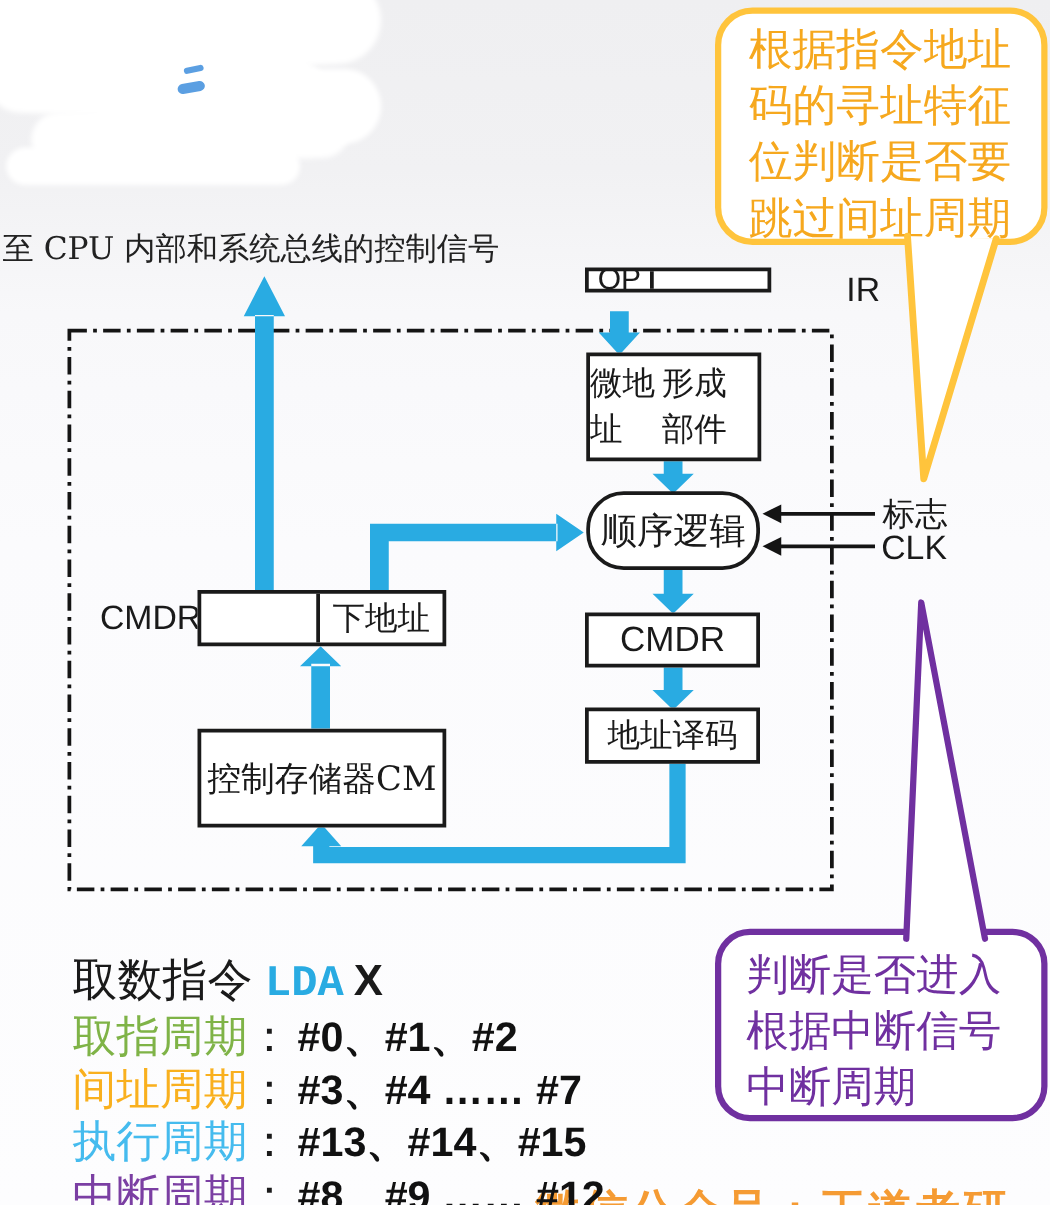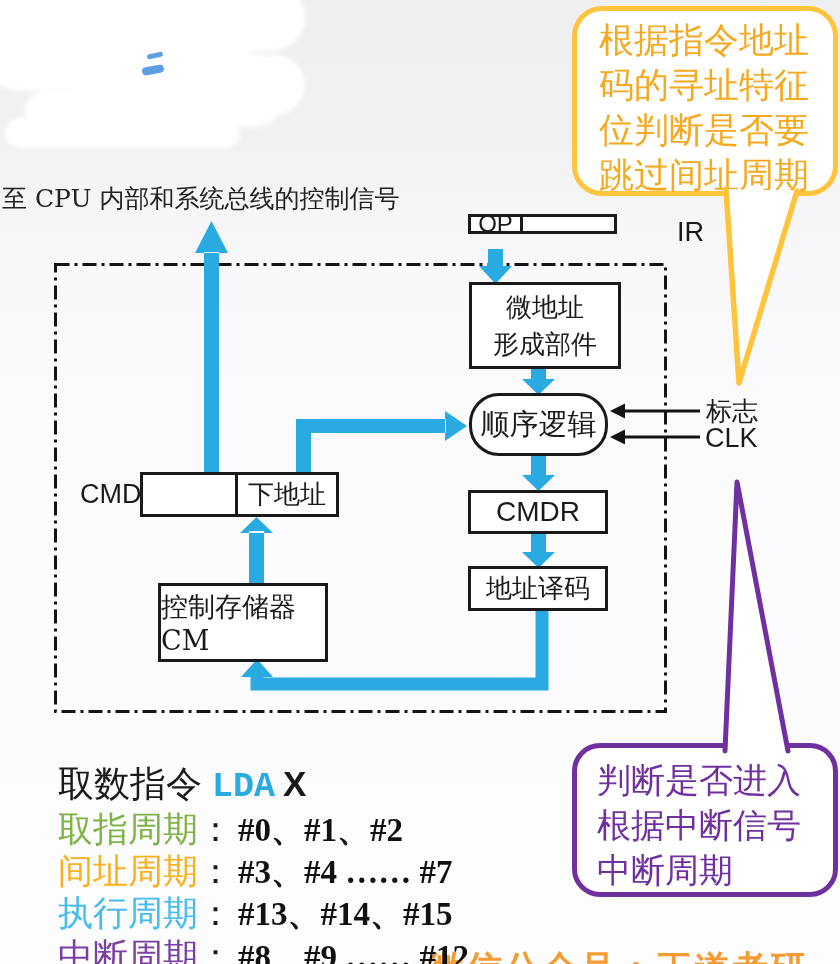--- a/index.html
+++ b/index.html
@@ -29,21 +29,21 @@
                   font-size:35px;line-height:45px;padding:7px 0 0 22px;}
   .callout-purple{left:572px;top:743px;width:266px;height:154px;border:5px solid #7030A0;border-radius:28px;
                   font-size:34px;line-height:45px;padding:10px 0 0 20px;color:#7030A0;}
   .tail{position:absolute;z-index:5;pointer-events:none;}
   
   .notes{position:absolute;left:0;top:0;z-index:4;}
   .note-row{position:absolute;left:58px;white-space:nowrap;font-size:35px;}
   .instr{top:760px;font-size:36px;}
   .instr .mn{font-family:"Liberation Sans", sans-serif;font-weight:bold;font-size:35px;margin:0 8px 0 10px;}
   .instr .op{font-family:"Liberation Sans", sans-serif;font-weight:bold;font-size:35px;color:#1a1a1a;}
-  .cyc-vals{font-family:Liberation Serif, serif;font-weight:bold;font-size:33px;color:#111;margin-left:5px;}
+  .cyc-vals{font-family:Liberation Sans, sans-serif;font-weight:bold;font-size:33px;color:#111;margin-left:5px;}
   .colon{color:#1a1a1a;}
   .watermark{position:absolute;left:428px;top:945px;width:412px;height:19px;overflow:hidden;z-index:1;}
   .watermark span{display:block;font-size:36px;font-weight:bold;color:#F59B33;letter-spacing:2px;white-space:nowrap;}
 </style>
 </head>
 <body>
 
 <div class="stage">
 
   <div class="smudge">
@@ -78,49 +78,49 @@
   </svg>
 
   <div class="box cells" style="left:468px;top:214px;width:149px;height:20px;">
     <div class="cell divider latin" style="width:49px;font-size:24px;">
       <span>OP</span>
     </div>
     <div class="cell" style="flex:1;"></div>
   </div>
   <div class="lbl latin" style="left:629px;top:217px;font-size:27px;margin-left:48px;">IR</div>
 
-  <div class="box" style="left:469px;top:282px;width:152px;height:87px;flex-direction:column;font-size:26px;line-height:37px;">
+  <div class="box" style="left:469px;top:282px;width:140px;height:87px;flex-direction:row;font-size:26px;line-height:37px;">
     <div>微地址</div>
     <div>形成部件</div>
   </div>
 
   <div class="box" style="left:469px;top:393px;width:139px;height:63px;font-size:29px;border-radius:30px;">
     <span>顺序逻辑</span>
   </div>
 
   <div class="lbl" style="left:706px;top:394px;font-size:26px;">标志</div>
   <div class="lbl latin" style="left:705px;top:423px;font-size:27px;">CLK</div>
 
   <div class="box latin" style="left:468px;top:490px;width:140px;height:44px;font-size:28px;">
     <span>CMDR</span>
   </div>
 
   <div class="box" style="left:468px;top:566px;width:140px;height:45px;font-size:26px;">
     <span>地址译码</span>
   </div>
 
   <div class="lbl latin" style="left:80px;top:479px;font-size:27px;">CMDR</div>
-  <div class="box cells" style="left:140px;top:472px;width:199px;height:45px;">
+  <div class="box cells" style="left:158px;top:472px;width:199px;height:45px;">
     <div class="cell divider" style="width:92px;"></div>
     <div class="cell" style="flex:1;font-size:26px;">
       <span>下地址</span>
     </div>
   </div>
 
-  <div class="box" style="left:158px;top:583px;width:170px;height:79px;font-size:27px;">
+  <div class="box" style="left:158px;top:583px;width:199px;height:79px;font-size:27px;">
     <span>控制存储器CM</span>
   </div>
 
   <div class="callout callout-yellow" style="color: rgb(246, 168, 30);">
     <div>根据指令地址</div>
     <div>码的寻址特征</div>
     <div>位判断是否要</div>
     <div>跳过间址周期</div>
   </div>
   <svg class="tail" style="left:700px;top:180px;" width="120" height="215" viewBox="0 0 120 215">

